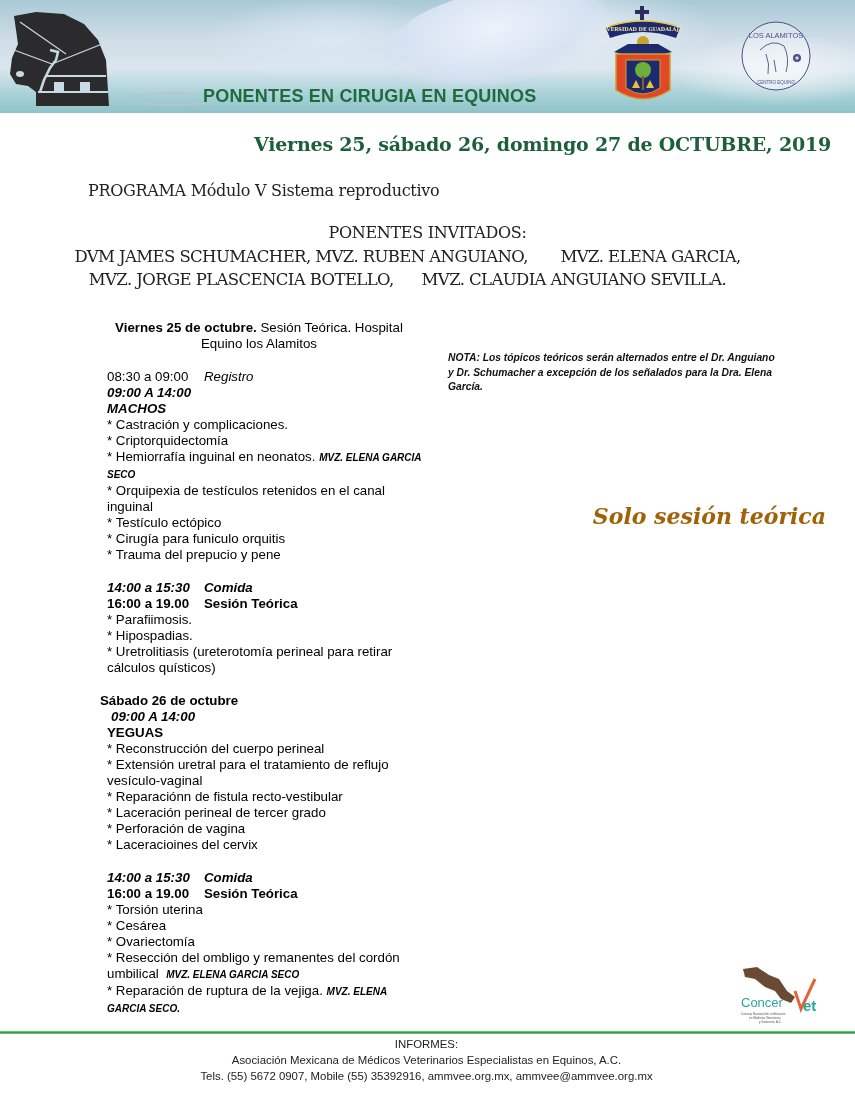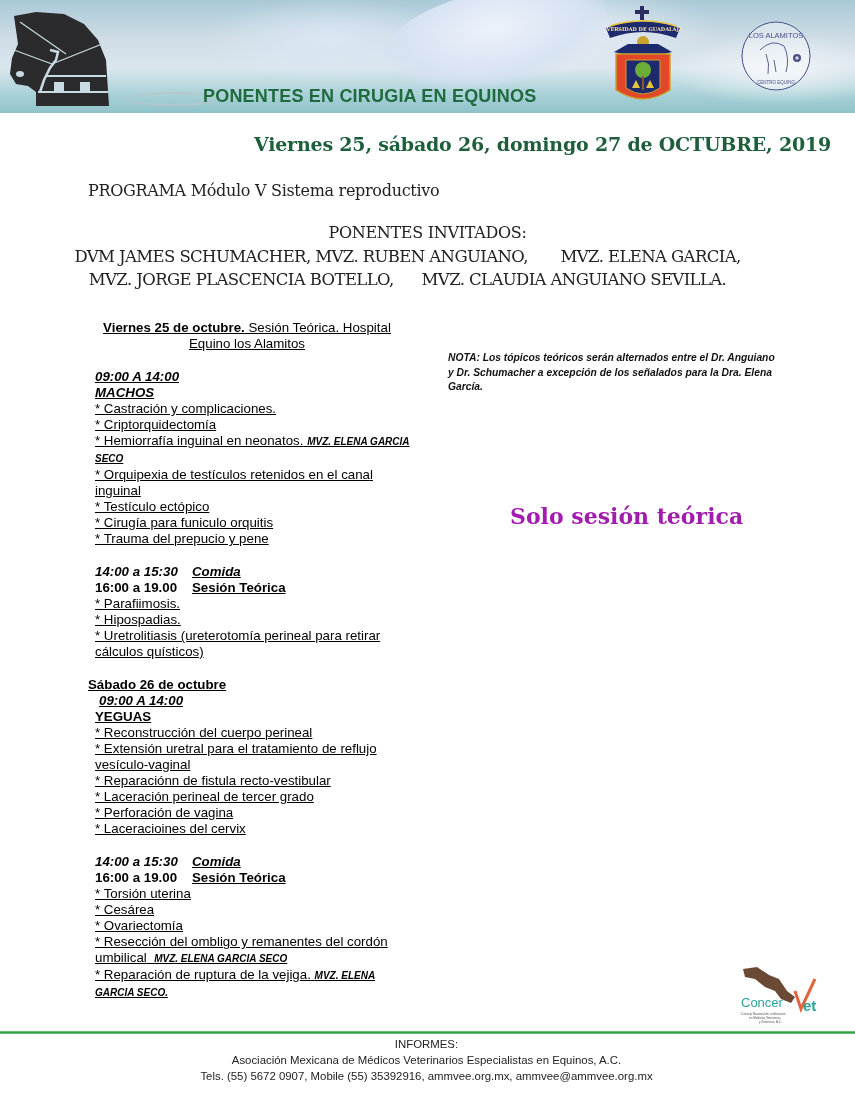--- a/index.html
+++ b/index.html
@@ -31,39 +31,39 @@
   .programa { position: absolute; left: 88px; top: 181px; font-family: "DejaVu Serif", serif;
     font-size: 16px; color: #222; white-space: nowrap; letter-spacing: -0.3px; }
   .ponentes-title { position: absolute; left: 0; width: 855px; top: 223px; text-align: center;
     font-family: "DejaVu Serif", serif; font-size: 16px; color: #222; letter-spacing: -0.3px; }
   .ponentes-line { position: absolute; left: 0; width: 815px; text-align: center; white-space: pre;
     font-family: "DejaVu Serif", serif; font-size: 16.5px; color: #222; letter-spacing: -0.6px; }
   .pl1 { top: 247px; }
   .pl2 { top: 270px; }
 
   
-  .program { position: absolute; left: 92px; top: 320px; width: 320px; font-size: 13.3px; line-height: 16px; text-decoration: underline; }
+  .program { position: absolute; left: 104px; top: 320px; width: 320px; font-size: 13.3px; line-height: 16px; }
   .day-head { text-align: center; margin-left: 0; width: 310px; }
   .day-head b { font-weight: bold; }
   .line { white-space: nowrap; padding-left: 3px; }
   .line.wrap { white-space: normal; }
   .gap { height: 17px; }
   .bi { font-weight: bold; font-style: italic; }
   .b { font-weight: bold; }
   .it { font-style: italic; }
   .speaker { font-weight: bold; font-style: italic; font-size: 10px; }
   .tab { display: inline-block; width: 97px; }
   .sab-head { margin-left: -4px; font-weight: bold; padding-left: 0; }
   .indent { padding-left: 7px; }
 
   
   .nota { position: absolute; left: 448px; top: 351px; width: 330px; font-size: 10.3px; line-height: 14.5px;
     font-weight: bold; font-style: italic; color: #111; }
   .price { position: absolute; left: 466px; top: 503px; width: 360px; font-family: "DejaVu Serif", serif;
-    font-weight: bold; font-size: 22px; color: #a21caf; line-height: 27px; }
+    font-weight: bold; font-style: italic; font-size: 22px; color: #a16207; line-height: 27px; text-align: right; }
   .price .row1 { padding-left: 44px; white-space: nowrap; }
   .price .row2 { white-space: nowrap; }
   .price .row2 .amt { display: inline-block; margin-left: 86px; }
 
   .concervet { position: absolute; left: 735px; top: 965px; width: 100px; height: 62px; }
 
   
   .footer-rule { position: absolute; left: 0; top: 1031px; width: 855px; height: 3px;
     background: linear-gradient(180deg, #7fd18a 0%, #2f9e45 50%, #7fd18a 100%); }
   .footer { position: absolute; left: 0; top: 1036px; width: 853px; text-align: center;
@@ -122,20 +122,23 @@
 <div class="ponentes-line pl1">DVM JAMES SCHUMACHER, MVZ. RUBEN ANGUIANO,       MVZ. ELENA GARCIA,</div>
 <div class="ponentes-line pl2">MVZ. JORGE PLASCENCIA BOTELLO,      MVZ. CLAUDIA ANGUIANO SEVILLA.</div>
 
 <div class="program">
 
   <div class="day-head">
     <b>Viernes 25 de octubre.</b><span> Sesión Teórica. Hospital</span><br>
     <span>Equino los Alamitos</span>
   </div>
   <div class="gap"></div>
+  <div class="line">
+    <span class="tab">08:30 a 09:00</span><span class="it">Registro</span>
+  </div>
   <div class="line bi">09:00 A 14:00</div>
   <div class="line bi">MACHOS</div>
   <div class="line">* Castración y complicaciones.</div>
   <div class="line">* Criptorquidectomía</div>
   <div class="line wrap">
     <span>* Hemiorrafía inguinal en neonatos.</span>
     <span class="speaker">MVZ. ELENA GARCIA SECO</span>
   </div>
   <div class="line wrap">* Orquipexia de testículos retenidos en el canal inguinal</div>
   <div class="line">* Testículo ectópico</div>

